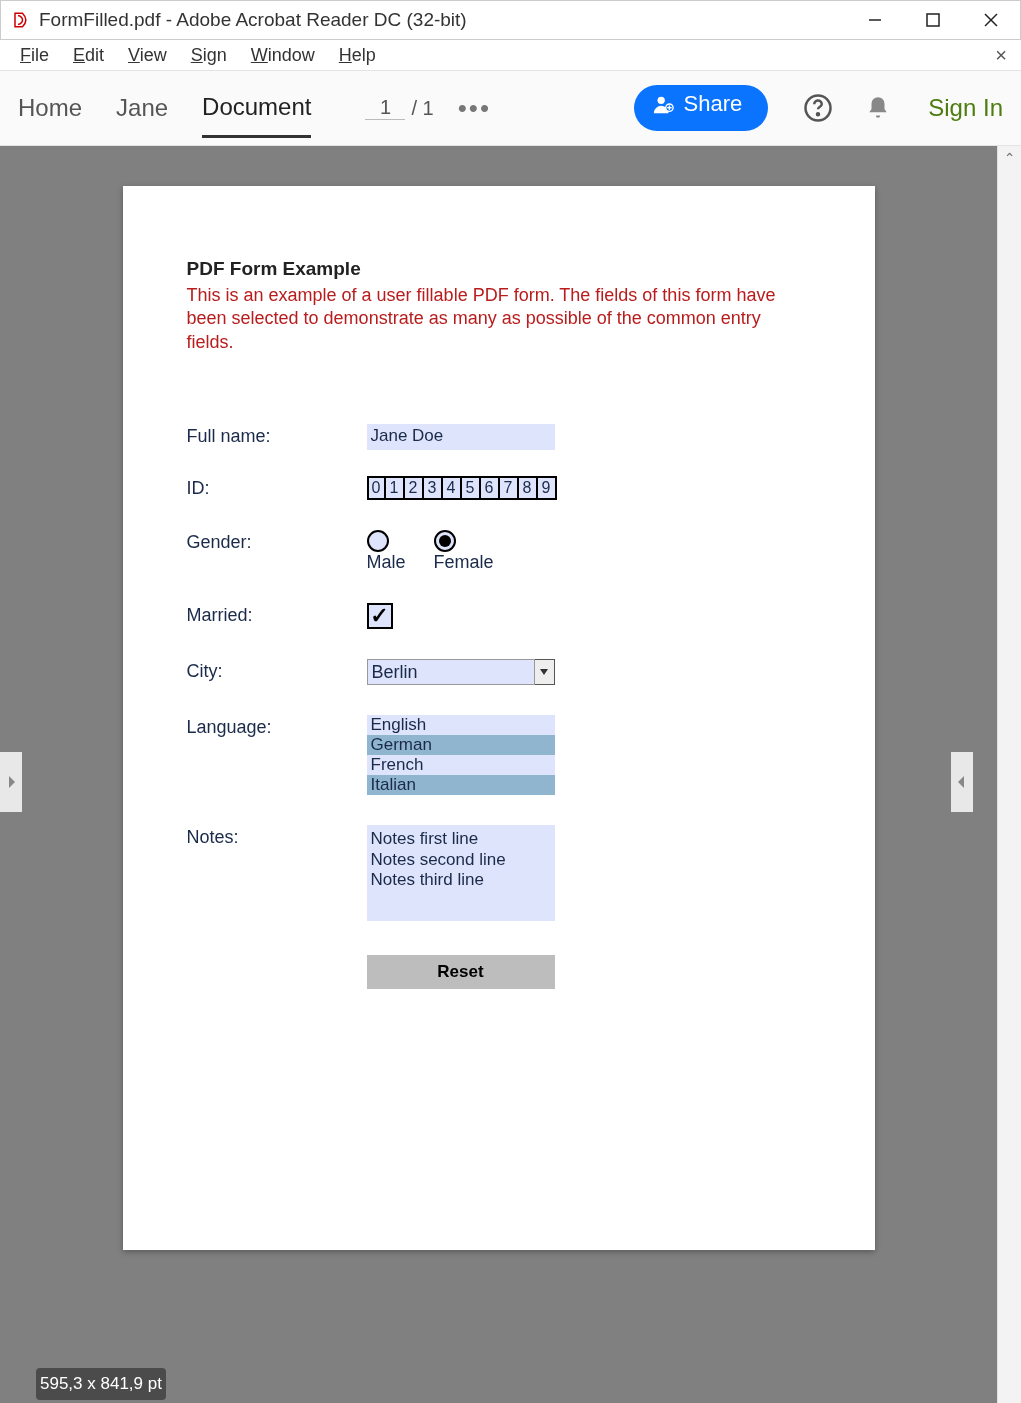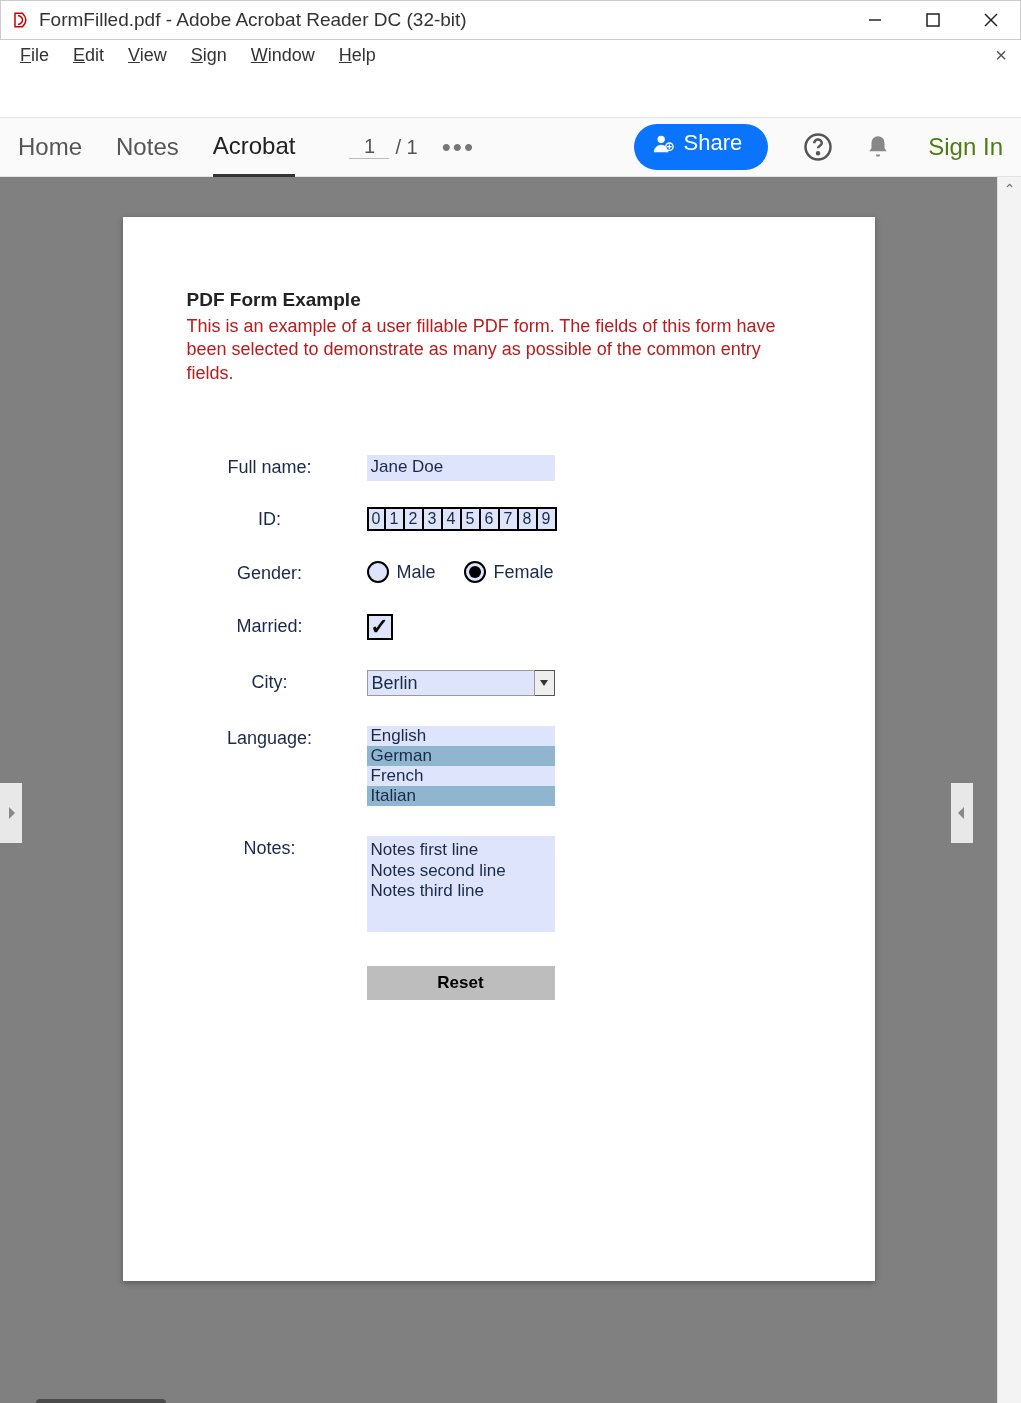--- a/index.html
+++ b/index.html
@@ -9,21 +9,21 @@
   .titlebar .app-icon { width:20px; height:20px; margin-right:8px; display:inline-flex; align-items:center; justify-content:center;}
   .win-controls { position:absolute; right:0; top:0; height:100%; display:flex; }
   .win-btn { width:58px; height:100%; display:flex; align-items:center; justify-content:center; }
   .win-btn svg { stroke:#222; }
   
   .menubar { height:30px; display:flex; align-items:center; padding:0 8px; font-size:18px; color:#333; position:relative;}
   .menubar .menu-item { margin:0 12px; cursor:default;}
   .menubar .menu-item .ul { text-decoration:underline; }
   .menubar .close-panel { position:absolute; right:14px; top:4px; font-size:20px; color:#555;}
   
-  .toolbar { height:60px; border-top:1px solid #e3e3e3; border-bottom:1px solid #e3e3e3; display:flex; align-items:center; padding:0 18px; background:#fafafa;margin-top:47px;}
+  .toolbar { height:76px; border-top:1px solid #e3e3e3; border-bottom:1px solid #e3e3e3; display:flex; align-items:center; padding:0 18px; background:#fafafa;}
   .toolbar .tab { font-size:24px; color:#555; margin-right:34px; padding:14px 0; cursor:default;}
   .toolbar .tab.active { color:#222; border-bottom:3px solid #333;}
   .toolbar .page-box { font-size:20px; color:#555; display:flex; align-items:center; margin-left:20px;}
   .toolbar .page-num { width:40px; text-align:center; border-bottom:1px solid #bbb; margin-right:6px;}
   .toolbar .dots { margin-left:24px; font-size:26px; color:#777; letter-spacing:2px;}
   .toolbar .spacer { flex:1; }
   .share-btn { background:#0a74ff; color:#fff; font-size:22px; border-radius:26px; height:46px; padding:0 26px 8px 18px; display:flex; align-items:center; margin-right:20px; font-weight:500;}
   .share-btn svg { margin-right:10px;}
   .icon-btn { width:40px; height:40px; display:flex; align-items:center; justify-content:center; margin:0 10px; color:#666;}
   .signin { font-size:24px; color:#4d7c0f; margin-left:20px;}
@@ -34,29 +34,29 @@
   .scroll-arrow { position:absolute; left:0; width:100%; text-align:center; font-size:14px; color:#777;}
   .scroll-arrow.up{ top:4px;} .scroll-arrow.down{ bottom:4px;}
   .side-handle { position:absolute; top:50%; transform:translateY(-50%); width:22px; height:60px; background:#e8e8e8; display:flex; align-items:center; justify-content:center;}
   .side-handle.left{ left:0;} .side-handle.right{ right:24px;}
   
   .page { width:752px; height:1064px; background:#fff; box-shadow:0 2px 6px rgba(0,0,0,0.3); padding:72px 64px 40px 64px; font-family: Arial, Helvetica, sans-serif; color:#1b2a4a;}
   .page h2 { margin:0 0 4px 0; font-size:19px; font-weight:bold; color:#222;}
   .page .intro { font-size:18px; line-height:1.3; color:#b91c1c;}
   .form { margin-top:70px;}
   .form-row { display:flex; align-items:flex-start; margin-bottom:26px;}
-  .form-label { width:180px; text-align:center; padding-right:14px; font-size:18px; padding-top:2px;}
+  .form-label { width:180px; text-align:left; padding-right:14px; font-size:18px; padding-top:2px;}
   .form-field { display:flex;}
   .text-input { background:#dde4fb; height:26px; width:188px; font-size:17px; padding:2px 4px; color:#1b2a4a;}
   .id-boxes { display:flex; }
   .id-box { width:19px; height:24px; border:2px solid #000; background:#dde4fb; display:flex; align-items:center; justify-content:center; font-size:16px; color:#1b2a4a;}
   .id-box + .id-box { border-left:none;}
   .radio { width:22px; height:22px; border:2px solid #000; border-radius:50%; background:#dde4fb; display:inline-flex; align-items:center; justify-content:center; margin-right:8px;}
   .radio.checked::after{ content:""; width:12px; height:12px; background:#000; border-radius:50%;}
-  .radio-wrap{ display:flex; align-items:flex-end; margin-right:28px; font-size:18px;}
+  .radio-wrap{ display:flex; align-items:flex-start; margin-right:28px; font-size:18px;flex-direction:column;}
   .checkbox { width:26px; height:26px; border:2px solid #000; background:#dde4fb; display:flex; align-items:center; justify-content:center;}
   .checkbox.checked::after{content:"✓"; font-size:22px; font-weight:bold; color:#000;}
   .select { display:flex; align-items:stretch; height:26px;}
   .select-val { width:168px; background:#dde4fb; border:1px solid #999; font-size:18px; padding:0 4px; display:flex; align-items:center;}
   .select-btn { width:20px; border:1px solid #555; border-left:none; background:#eee; display:flex; align-items:center; justify-content:center;}
   .listbox { width:188px; background:#dde4fb; font-size:17px;}
   .listbox .opt { padding:0 4px;}
   .listbox .opt.sel { background:#8fb5cf;}
   .textarea { width:188px; height:96px; background:#dde4fb; font-size:17px; padding:4px; white-space:pre-line; line-height:1.2;}
   .reset-btn { width:188px; height:34px; background:#bdbdbd; display:flex; align-items:center; justify-content:center; font-size:17px; font-weight:bold; color:#000;}
@@ -98,22 +98,22 @@
   <span class="menu-item"><span class="ul">E</span>dit</span>
   <span class="menu-item"><span class="ul">V</span>iew</span>
   <span class="menu-item"><span class="ul">S</span>ign</span>
   <span class="menu-item"><span class="ul">W</span>indow</span>
   <span class="menu-item"><span class="ul">H</span>elp</span>
   <span class="close-panel">×</span>
 </div>
 
 <div class="toolbar">
   <span class="tab">Home</span>
-  <span class="tab">Notes</span>
-  <span class="tab active">Acrobat</span>
+  <span class="tab">Jane</span>
+  <span class="tab active">Document</span>
   <span class="page-box">
     <span class="page-num">1</span>
     <span>/</span>&nbsp;
     <span>1</span>
   </span>
   <span class="dots">•••</span>
   <span class="spacer"></span>
   <div class="share-btn">
     <svg width="22" height="22" viewBox="0 0 24 24" fill="#fff">
         <circle cx="10" cy="8" r="4"></circle>

